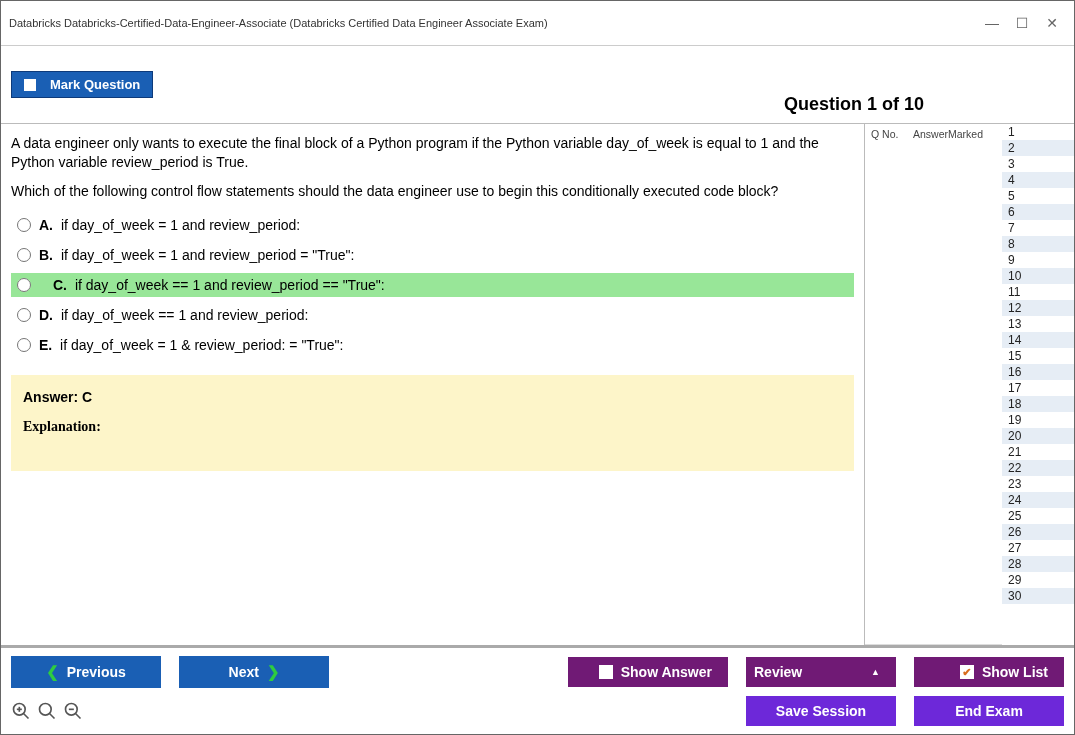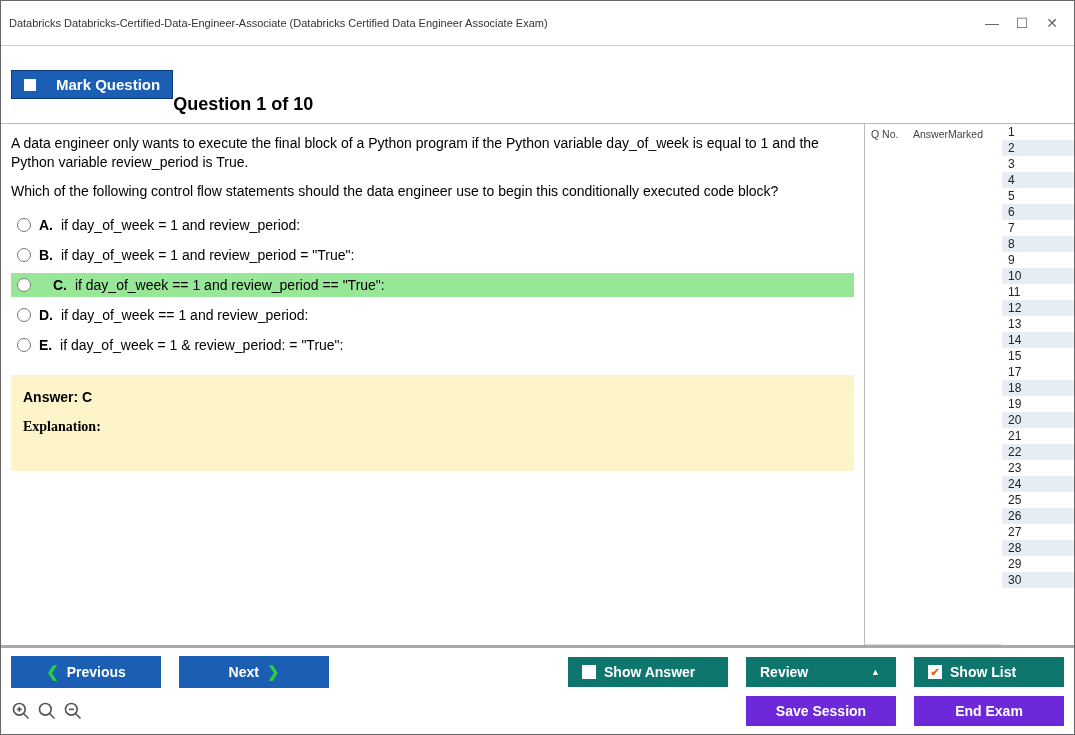--- a/index.html
+++ b/index.html
@@ -33,36 +33,36 @@
 .header-row {
   display: flex;
   align-items: center;
   padding: 8px 10px;
   border-bottom: 1px solid #bbb;
 }
 .mark-btn {
   background: #1a5fb4;
   color: #fff;
   font-weight: bold;
-  font-size: 15px;
+  font-size: 13px;
   padding: 5px 12px;
   border: 1px solid #0d3a7a;
   display: inline-flex;
   align-items: center;
-  gap: 20px;
+  gap: 14px;
   cursor: pointer;
 }
 .mark-btn .checkbox-ind {
   width: 12px; height: 12px;
   background: #fff;
   display: inline-block;
 }
 .q-heading {
   flex: 1;
-  text-align: left;
+  text-align: right;
   font-size: 18px;
   font-weight: bold;
   margin-top: 40px;
 }
 .body-area {
   flex: 1;
   display: flex;
   overflow: hidden;
 }
 .question-col {
@@ -140,21 +140,21 @@
   padding: 7px 16px;
   border: none;
   cursor: pointer;
   display: inline-flex;
   align-items: center;
   gap: 8px;
   min-width: 150px;
   justify-content: center;
 }
 .btn-blue { background: #1a5fb4; }
-.btn-orange { background: #0f766e; justify-content: flex-start; padding-left:14px; }
+.btn-orange { background: #701a75; justify-content: flex-end; padding-left:8px; }
 .btn-dark { background: #6d28d9; }
 .arrow-left { color: #2ecc40; font-size: 15px; font-weight: bold; }
 .arrow-right { color: #2ecc40; font-size: 15px; font-weight: bold; }
 .check-ind {
   width: 14px; height: 14px;
   background: #fff;
   display: inline-flex;
   align-items: center;
   justify-content: center;
   color: #d86d1e;
@@ -250,20 +250,21 @@
           <div class="side-item alt">6</div>
           <div class="side-item">7</div>
           <div class="side-item alt">8</div>
           <div class="side-item">9</div>
           <div class="side-item alt">10</div>
           <div class="side-item">11</div>
           <div class="side-item alt">12</div>
           <div class="side-item">13</div>
           <div class="side-item alt">14</div>
           <div class="side-item">15</div>
+          <div class="side-item alt">16</div>
           <div class="side-item">17</div>
           <div class="side-item alt">18</div>
           <div class="side-item">19</div>
           <div class="side-item alt">20</div>
           <div class="side-item">21</div>
           <div class="side-item alt">22</div>
           <div class="side-item">23</div>
           <div class="side-item alt">24</div>
           <div class="side-item">25</div>
           <div class="side-item alt">26</div>

